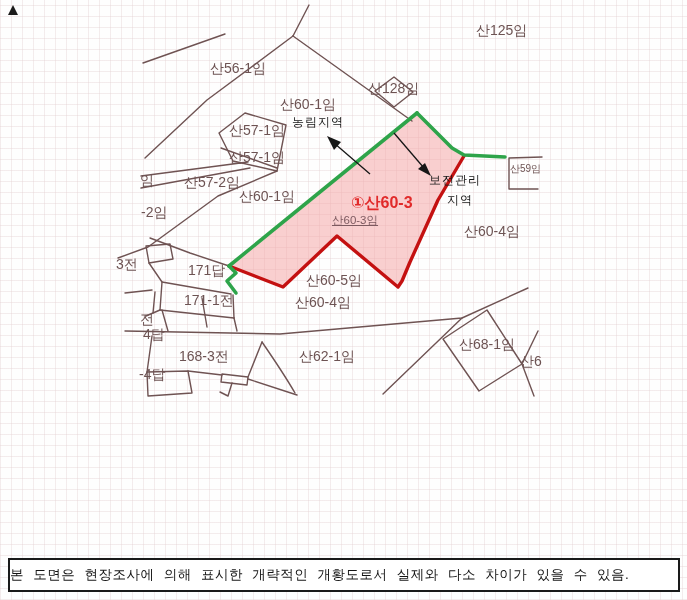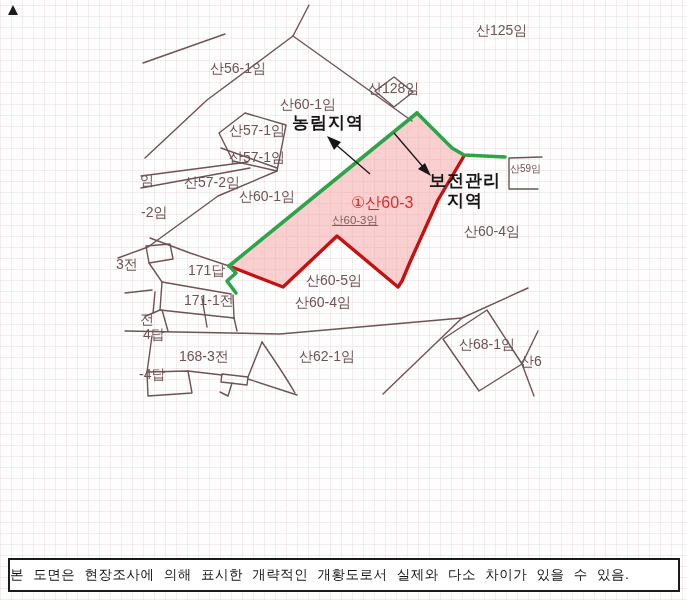--- a/index.html
+++ b/index.html
@@ -15,22 +15,22 @@
   svg{position:absolute;left:0;top:0;}
   .l{stroke:var(--line);stroke-width:1.4;fill:none;stroke-linejoin:round;stroke-linecap:round;}
   .pink{fill:var(--pink);stroke:none;}
   .g{stroke:var(--green);stroke-width:3.6;fill:none;stroke-linejoin:round;stroke-linecap:round;}
   .r{stroke:var(--red);stroke-width:3.4;fill:none;stroke-linejoin:round;stroke-linecap:round;}
   .arrow{stroke:var(--ann);stroke-width:1.3;fill:none;}
   .ah{fill:var(--ann);stroke:none;}
   .tri{fill:#1c1c1c;}
   .lbl{position:absolute;color:var(--label);font-size:14px;line-height:12px;white-space:nowrap;}
   .lbl.sm{font-size:10px;}
-  .ann{position:absolute;color:var(--ann);font-weight:bold;font-size:17px;line-height:19px;white-space:nowrap;letter-spacing:1px;}
-  .hl{position:absolute;color:var(--hl);font-weight:normal;font-size:16px;line-height:18px;white-space:nowrap;}
+  .ann{position:absolute;color:var(--ann);font-weight:normal;font-size:12px;line-height:19px;white-space:nowrap;letter-spacing:1px;}
+  .hl{position:absolute;color:var(--hl);font-weight:bold;font-size:16px;line-height:18px;white-space:nowrap;}
   .hlsub{position:absolute;color:#7d5a60;font-size:11.5px;white-space:nowrap;text-decoration:underline;}
   #note{
     position:absolute;left:8px;top:558px;width:668px;height:30px;
     border:2px solid var(--noteb);background:#fff;
     display:flex;align-items:center;justify-content:flex-start;
     font-size:13.5px;font-weight:normal;color:#141414;
     letter-spacing:.5px;word-spacing:5px;white-space:nowrap;
   }
 </style>
 </head>

